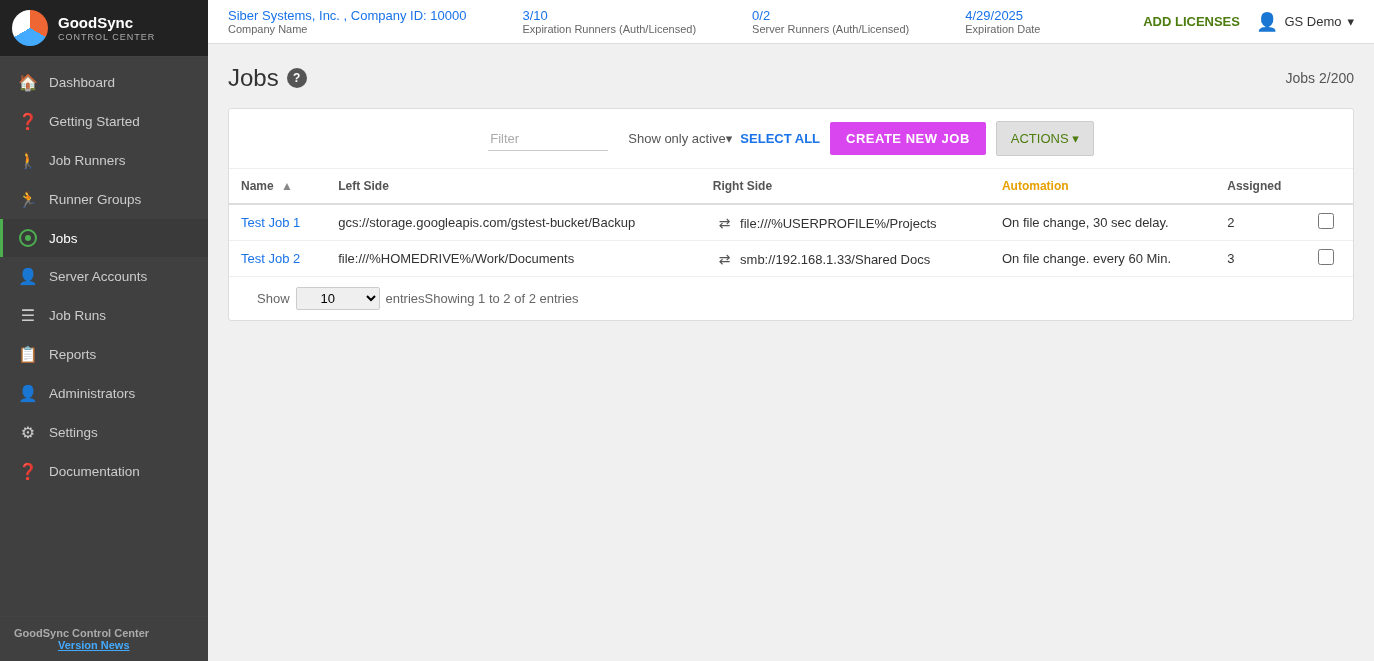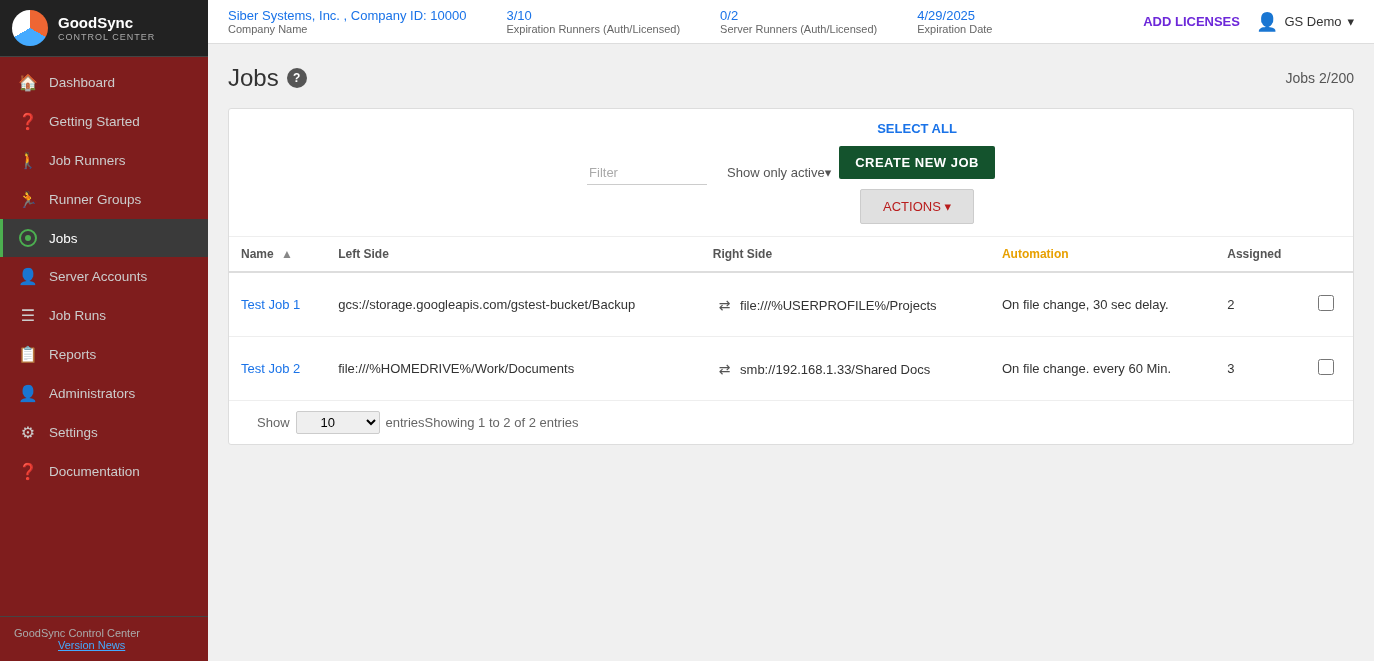--- a/index.html
+++ b/index.html
@@ -2,21 +2,21 @@
 <html><head>
   <meta charset="utf-8">
   <style>
     * { box-sizing: border-box; margin: 0; padding: 0; }
     body { font-family: Arial, sans-serif; font-size: 13px; background: #f0f0f0; display: flex; height: 661px; overflow: hidden; }
 
     
     .sidebar {
       width: 208px;
       min-width: 208px;
-      background: #7f1d1d;
+      background: #404040;
       color: #ccc;
       display: flex;
       flex-direction: column;
       height: 100%;
     }
     .sidebar-logo {
       display: flex;
       align-items: center;
       padding: 10px 12px;
       background: #222;
@@ -46,41 +46,42 @@
       border-left: 3px solid transparent;
     }
     .sidebar-item.active { background: #3a3a3a; border-left-color: #4caf50; color: #fff; }
     .sidebar-item .icon { width: 22px; margin-right: 10px; display: flex; align-items: center; justify-content: center; font-size: 16px; }
 
     .sidebar-footer {
       padding: 10px 14px;
       border-top: 1px solid #444;
       font-size: 11px;
       color: #aaa;
+      font-weight: bold;
     }
     .sidebar-footer .version-link { color: #4af; text-decoration: underline; cursor: pointer; margin-left: 44px; }
 
     
     .main { flex: 1; display: flex; flex-direction: column; overflow: hidden; }
 
     
     .topbar {
       background: #fff;
       border-bottom: 1px solid #ddd;
       padding: 8px 20px;
       display: flex;
       align-items: center;
       justify-content: space-between;
     }
-    .topbar-info { display: flex; gap: 40px; }
+    .topbar-info { display: flex; gap: 56px; }
     .topbar-item { display: flex; flex-direction: column; }
     .topbar-value { font-size: 13px; color: #1a73e8; font-weight: 500; }
     .topbar-label { font-size: 11px; color: #666; }
     .topbar-right { display: flex; align-items: center; gap: 16px; }
-    .add-licenses { color: #6d28d9; font-weight: bold; font-size: 13px; cursor: pointer; text-decoration: none; }
+    .add-licenses { color: #4d7c0f; font-weight: bold; font-size: 13px; cursor: pointer; text-decoration: none; }
     .user-menu { display: flex; align-items: center; gap: 6px; cursor: pointer; color: #333; font-size: 13px; }
     .user-icon { font-size: 18px; color: #555; }
 
     
     .page-content { flex: 1; padding: 20px; background: #f0f0f0; overflow-y: auto; }
 
     .page-header {
       display: flex;
       align-items: center;
       justify-content: space-between;
@@ -120,59 +121,59 @@
     .filter-input::placeholder { color: #aaa; }
     .show-active-btn {
       display: flex;
       align-items: center;
       gap: 0;
       font-size: 13px;
       color: #555;
       cursor: pointer;
       padding: 4px 8px;
     }
-    .toolbar-right { display: flex; align-items: center; gap: 10px; flex-direction: column; }
+    .toolbar-right { display: flex; align-items: center; gap: 10px; }
     .select-all-btn { color: #1a73e8; font-size: 13px; font-weight: bold; cursor: pointer; background: none; border: none; }
     .create-job-btn {
-      background: #14532d;
+      background: #d946ef;
       color: #fff;
       border: none;
       padding: 9px 16px;
       font-size: 13px;
       font-weight: bold;
       cursor: pointer;
       border-radius: 2px;
       letter-spacing: 0.5px;
     }
     .actions-btn {
       background: #e0e0e0;
-      color: #b91c1c;
+      color: #4d7c0f;
       border: 1px solid #ccc;
-      padding: 9px 22px;
+      padding: 9px 14px;
       font-size: 13px;
       cursor: pointer;
       border-radius: 2px;
     }
 
     
     table { width: 100%; border-collapse: collapse; }
     thead th {
       text-align: left;
       padding: 10px 12px;
       font-size: 12px;
       color: #555;
       font-weight: bold;
       border-bottom: 2px solid #ddd;
       background: #fff;
     }
     thead th.sortable { cursor: pointer; }
     thead th .sort-arrow { margin-left: 4px; color: #888; }
     thead th.automation { color: #e8a000; }
     tbody tr { border-bottom: 1px solid #eee; }
-    tbody td { padding: 22px 12px; font-size: 13px; color: #333; vertical-align: middle; }
+    tbody td { padding: 8px 12px; font-size: 13px; color: #333; vertical-align: middle; }
     .job-link { color: #1a73e8; text-decoration: none; cursor: pointer; }
     .sync-icon { color: #555; font-size: 14px; margin: 0 6px; }
     .row-checkbox { width: 16px; height: 16px; cursor: pointer; }
 
     
     .table-footer {
       display: flex;
       align-items: center;
       padding: 10px 16px;
       font-size: 13px;

